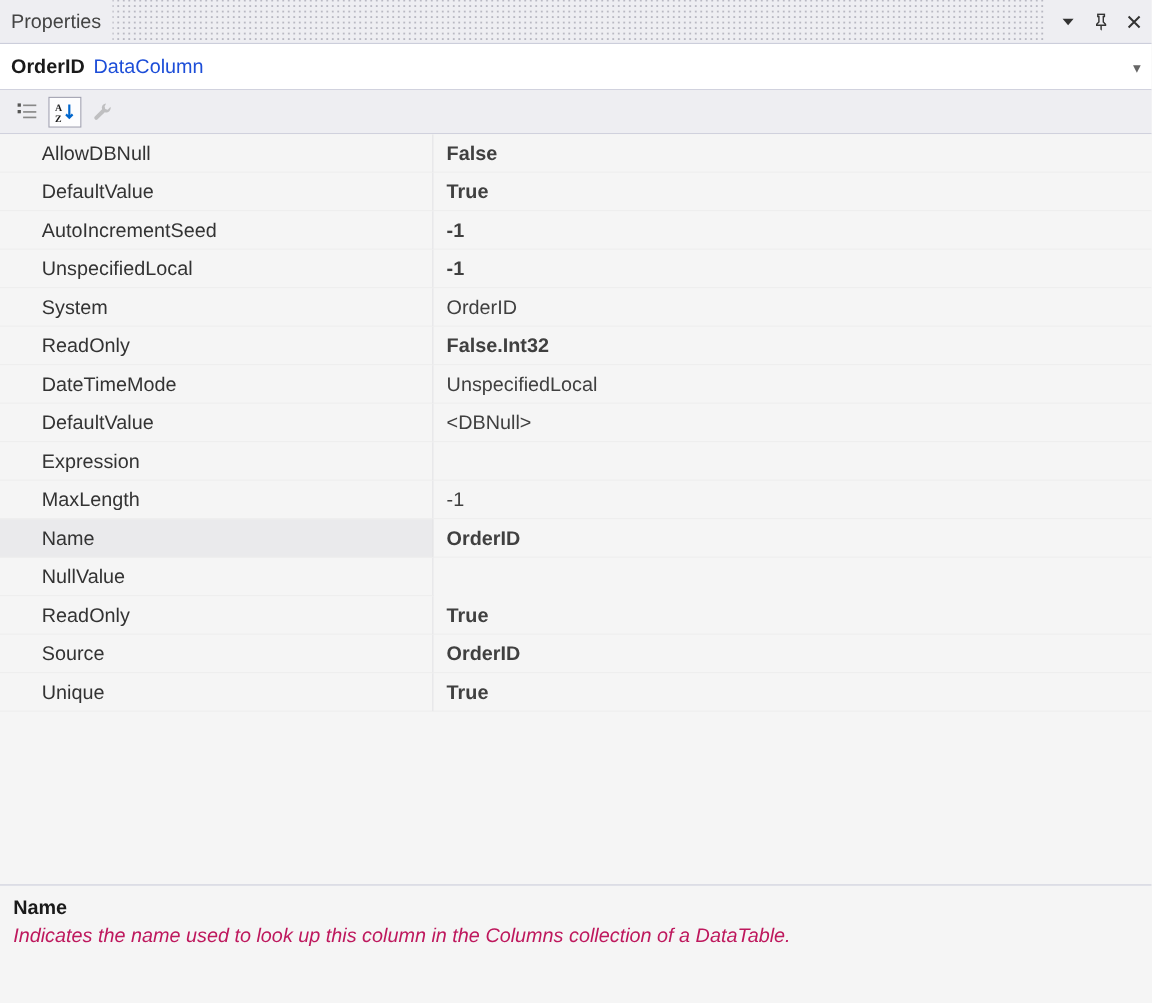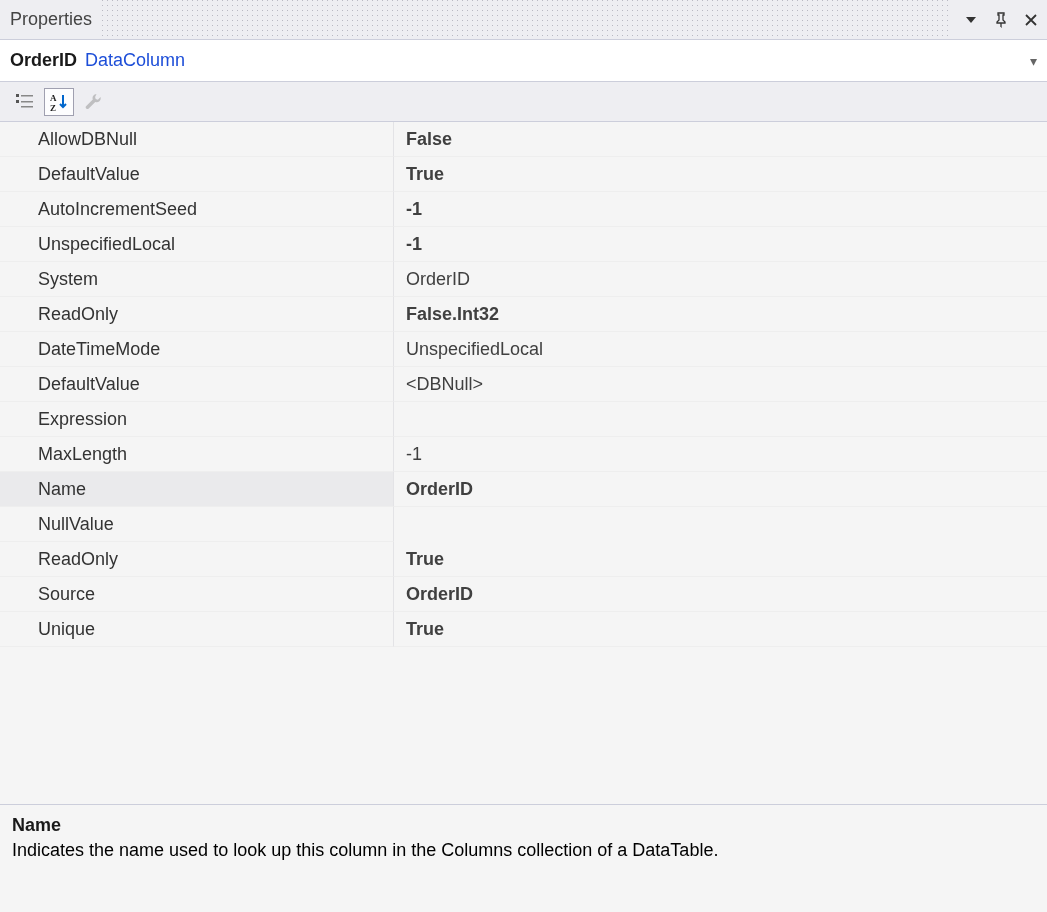--- a/index.html
+++ b/index.html
@@ -118,21 +118,21 @@
     background: #eaeaec;
   }
   
   .desc-pane {
     border-top: 1px solid #cccedb;
     padding: 10px 12px 18px 12px;
     background: #f5f5f5;
     min-height: 108px;
   }
   .desc-title { font-weight: 700; margin-bottom: 4px; }
-  .desc-body { color: #000000; }
+  .desc-body { color: #be185d; font-style: italic; }
 </style>
 </head>
 <body>
 
 <div class="titlebar">
   <span class="title-text">Properties</span>
   <div class="title-fill"></div>
   <div class="title-controls">
     <div class="tc-btn">
       <svg width="12" height="12" viewBox="0 0 12 12">

